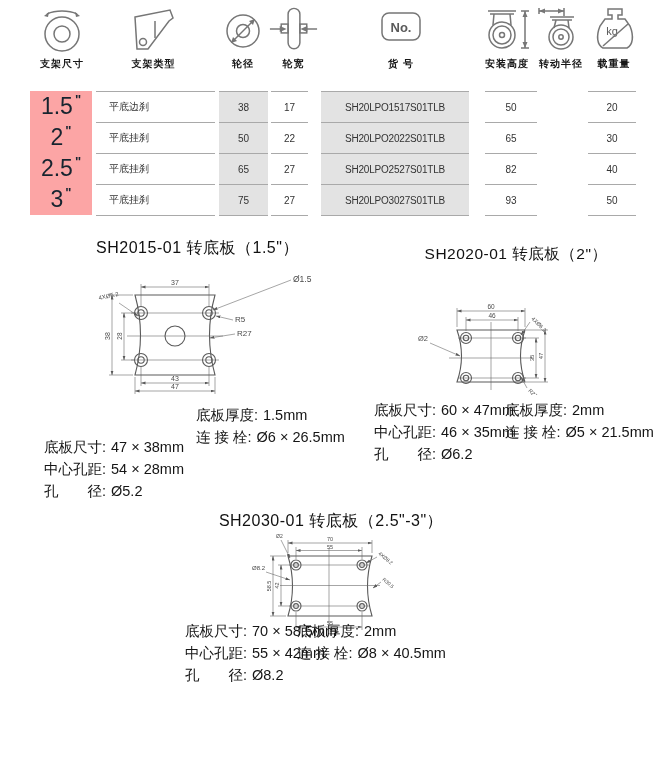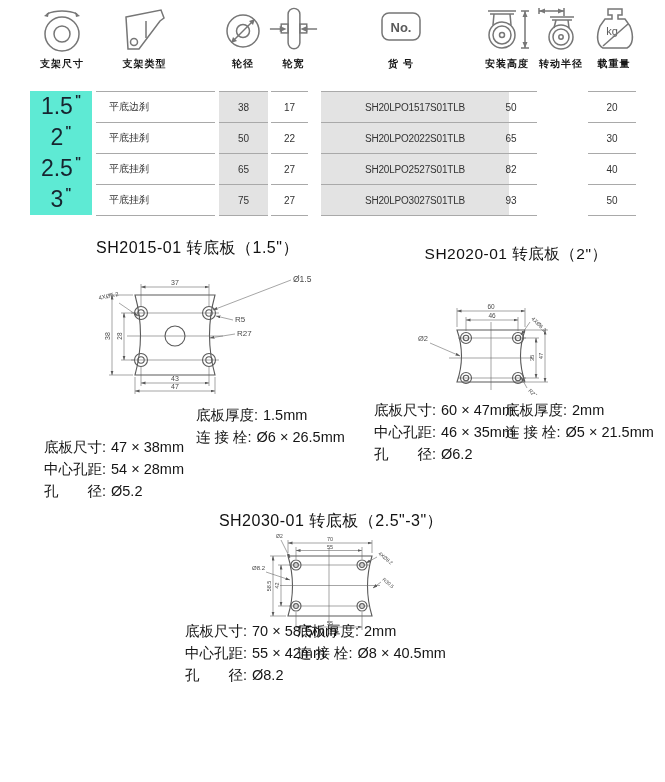--- a/index.html
+++ b/index.html
@@ -12,21 +12,21 @@
   .hlabel{font-size:10px;font-weight:700;color:#171717;margin-top:3px;white-space:pre;letter-spacing:1px;}
   .icn{stroke:#767676;fill:none;stroke-width:1.5;}
 
   
   .tcol{position:absolute;top:91px;box-sizing:border-box;border-bottom:1px solid #a9a9a9;}
   .tcol.noline{border-bottom:none;}
   .cell{height:31px;box-sizing:border-box;border-top:1px solid #a9a9a9;
         display:flex;align-items:center;justify-content:center;font-size:10px;color:#333;}
   .noline .cell{border-top:none;}
   .gray{background:#e3e3e3;}
-  .blue{background:#5eead4;}
+  .blue{background:#fca5a5;}
   .blue .cell{font-size:23px;color:#17242f;font-weight:500;}
   .inch{font-size:13px;position:relative;top:-7px;margin-left:2px;font-weight:700;}
   .ltext{justify-content:flex-start;padding-left:13px;}
   .pn{letter-spacing:-0.2px;}
 
   
   .dtitle{position:absolute;text-align:center;font-size:16px;color:#111;letter-spacing:0.5px;white-space:pre;}
   .draw{position:absolute;}
   .draw .pl{stroke:#5a5a5a;fill:none;stroke-width:1.1;}
   .draw .thin{stroke:#6a6a6a;fill:none;stroke-width:0.6;}
@@ -48,21 +48,21 @@
       <path class="icn" d="M13,10 A22,11 0 0 1 43,10"></path>
       <path d="M10,12 l5,-4 l-1,5 z" fill="#767676" stroke="none"></path>
       <path d="M46,12 l-5,-4 l1,5 z" fill="#767676" stroke="none"></path>
       <circle class="icn" cx="28" cy="30" r="17"></circle>
           <circle class="icn" cx="28" cy="30" r="8"></circle>
     </svg>
       </div>
     <div class="hlabel">支架尺寸</div>
   </div>
 
-  <div class="hcol" style="left:97px;width:95px;">
+  <div class="hcol" style="left:106px;width:95px;">
     <div class="ibox">
         <svg width="56" height="50" viewBox="0 0 56 50">
       <path class="icn" d="M9,13 L44,6 L47,14 L43,17 L22,45 L11,45 Z"></path>
       <circle class="icn" cx="17" cy="38" r="3.5"></circle>
       <line class="icn" x1="29" y1="17" x2="29" y2="34"></line>
     </svg>
       </div>
     <div class="hlabel">支架类型</div>
   </div>
 
@@ -188,21 +188,21 @@
     <div class="cell">75</div>
   </div>
 
   <div class="tcol" style="left:271px;width:37px;">
     <div class="cell">17</div>
     <div class="cell">22</div>
     <div class="cell">27</div>
     <div class="cell">27</div>
   </div>
 
-  <div class="tcol gray" style="left:321px;width:188px;">
+  <div class="tcol gray" style="left:321px;width:148px;">
     <div class="cell pn">SH20LPO1517S01TLB</div>
     <div class="cell pn">SH20LPO2022S01TLB</div>
     <div class="cell pn">SH20LPO2527S01TLB</div>
     <div class="cell pn">SH20LPO3027S01TLB</div>
   </div>
 
   <div class="tcol" style="left:485px;width:52px;">
     <div class="cell">50</div>
     <div class="cell">65</div>
     <div class="cell">82</div>

